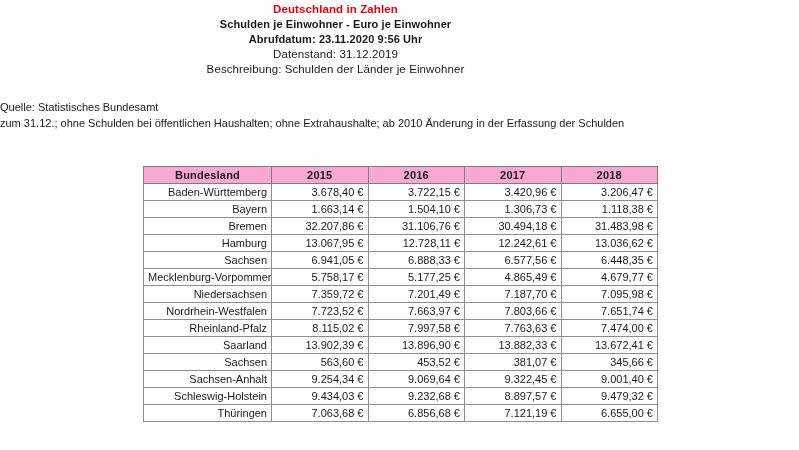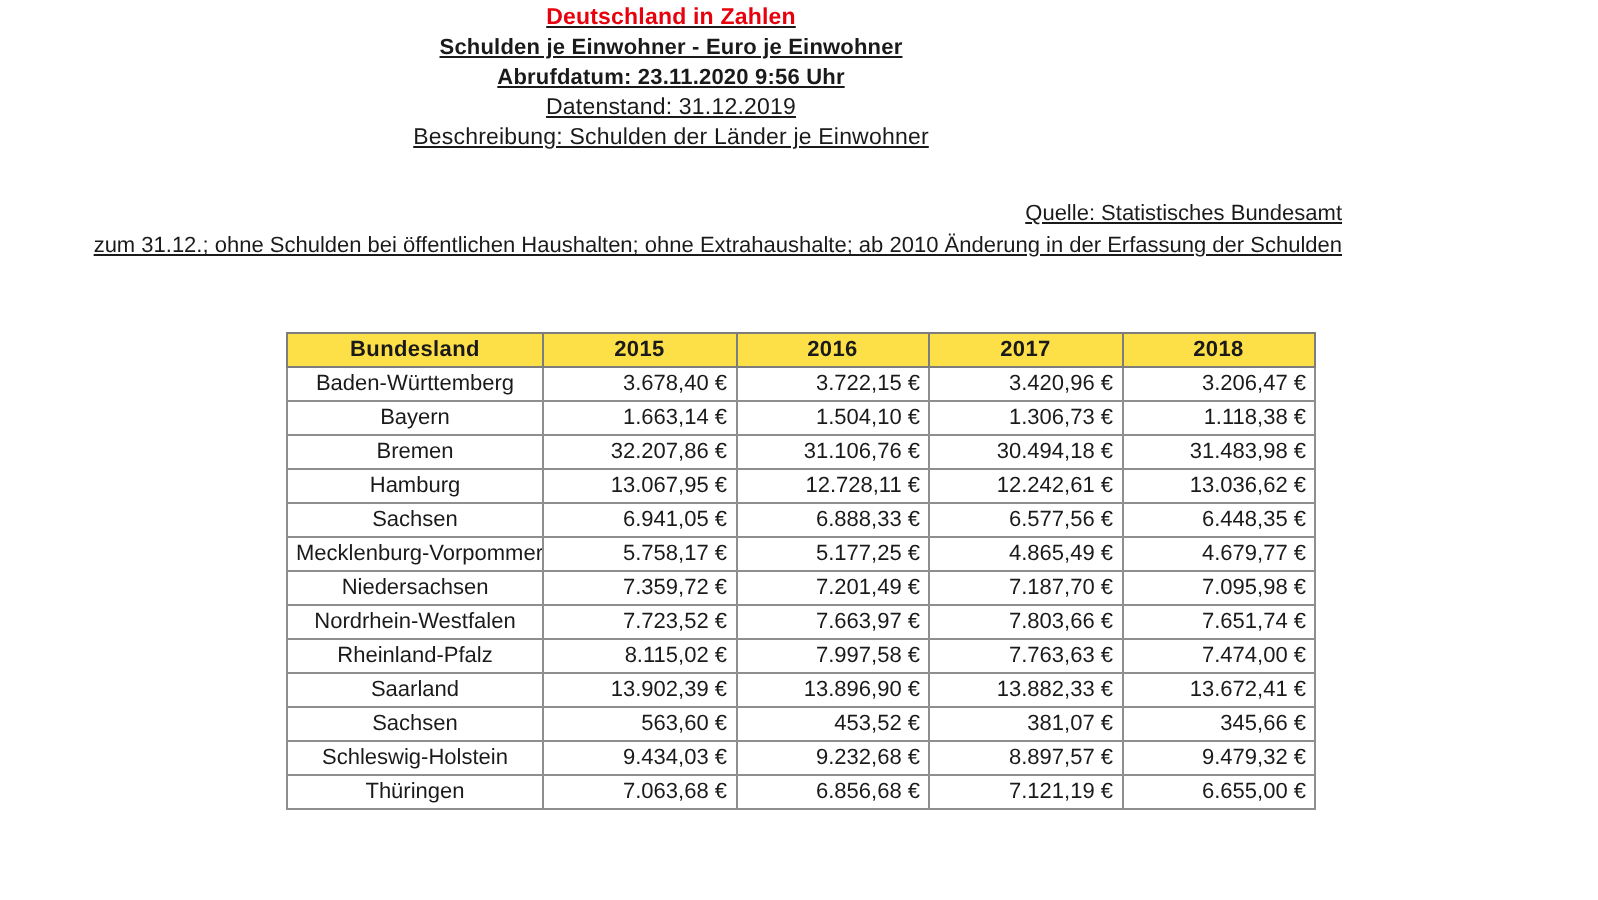--- a/index.html
+++ b/index.html
@@ -12,21 +12,20 @@
     height: 450px;
     overflow: hidden;
     font-family: "Liberation Sans", sans-serif;
     color: #1a1a1a;
   }
 
   .page {
     position: relative;
     width: 671px;
     height: 450px;
-    text-decoration: underline;
   }
 
   
   .header {
     text-align: center;
     padding-top: 2px;
   }
   .title-red {
     color: #e8000d;
     font-weight: bold;
@@ -54,21 +53,21 @@
     color: #1a1a1a;
     font-weight: normal;
     font-size: 11.5px;
     line-height: 15px;
     letter-spacing: 0.1px;
   }
 
   .spacer-1 { height: 22px; }
 
   .source-line {
-    text-align: right;
+    text-align: left;
     font-size: 11px;
     line-height: 16px;
     color: #1a1a1a;
   }
 
   
   .table-wrap {
     position: absolute;
     left: 143px;
     top: 166px;
@@ -87,28 +86,28 @@
   table.debt th,
   table.debt td {
     border: 1px solid #8e8e8e;
     height: 17px;
     padding: 0 4px;
     overflow: hidden;
     white-space: nowrap;
     box-sizing: border-box;
   }
   table.debt thead th {
-    background: #fde047;
+    background: #f9a8d4;
     font-weight: bold;
     text-align: center;
     border-color: #7d7d7d;
     letter-spacing: 0.2px;
   }
   table.debt td.land {
-    text-align: center;
+    text-align: right;
   }
   table.debt td.val {
     text-align: right;
   }
 </style>
 </head>
 <body>
 
 <div class="page">
 
@@ -215,20 +214,27 @@
             <td class="val">13.672,41 €</td>
           </tr>
           <tr>
             <td class="land">Sachsen</td>
             <td class="val">563,60 €</td>
             <td class="val">453,52 €</td>
             <td class="val">381,07 €</td>
             <td class="val">345,66 €</td>
           </tr>
           <tr>
+            <td class="land">Sachsen-Anhalt</td>
+            <td class="val">9.254,34 €</td>
+            <td class="val">9.069,64 €</td>
+            <td class="val">9.322,45 €</td>
+            <td class="val">9.001,40 €</td>
+          </tr>
+          <tr>
             <td class="land">Schleswig-Holstein</td>
             <td class="val">9.434,03 €</td>
             <td class="val">9.232,68 €</td>
             <td class="val">8.897,57 €</td>
             <td class="val">9.479,32 €</td>
           </tr>
           <tr>
             <td class="land">Thüringen</td>
             <td class="val">7.063,68 €</td>
             <td class="val">6.856,68 €</td>

